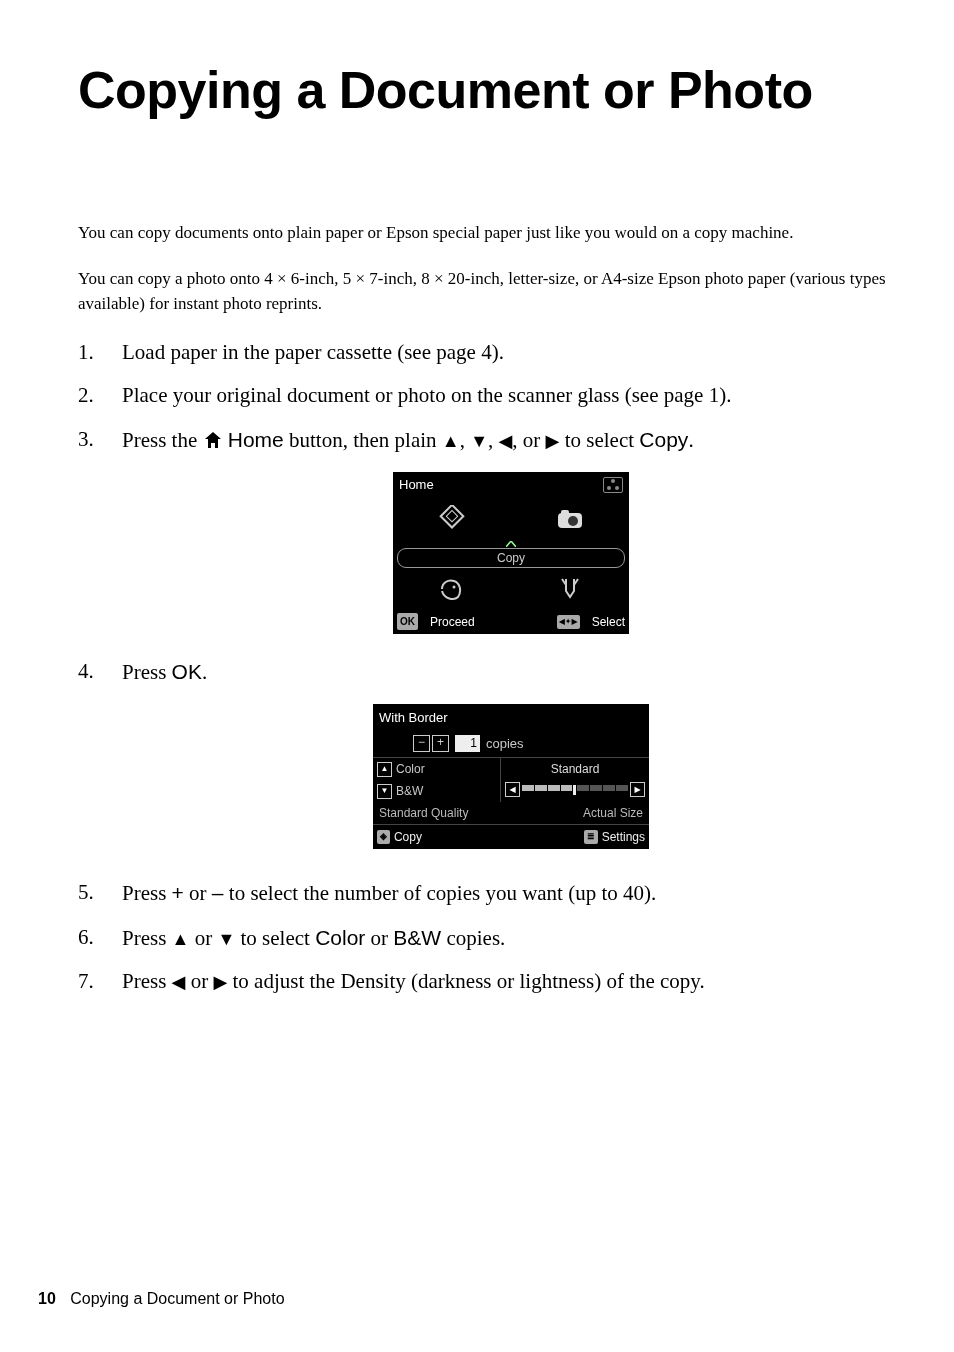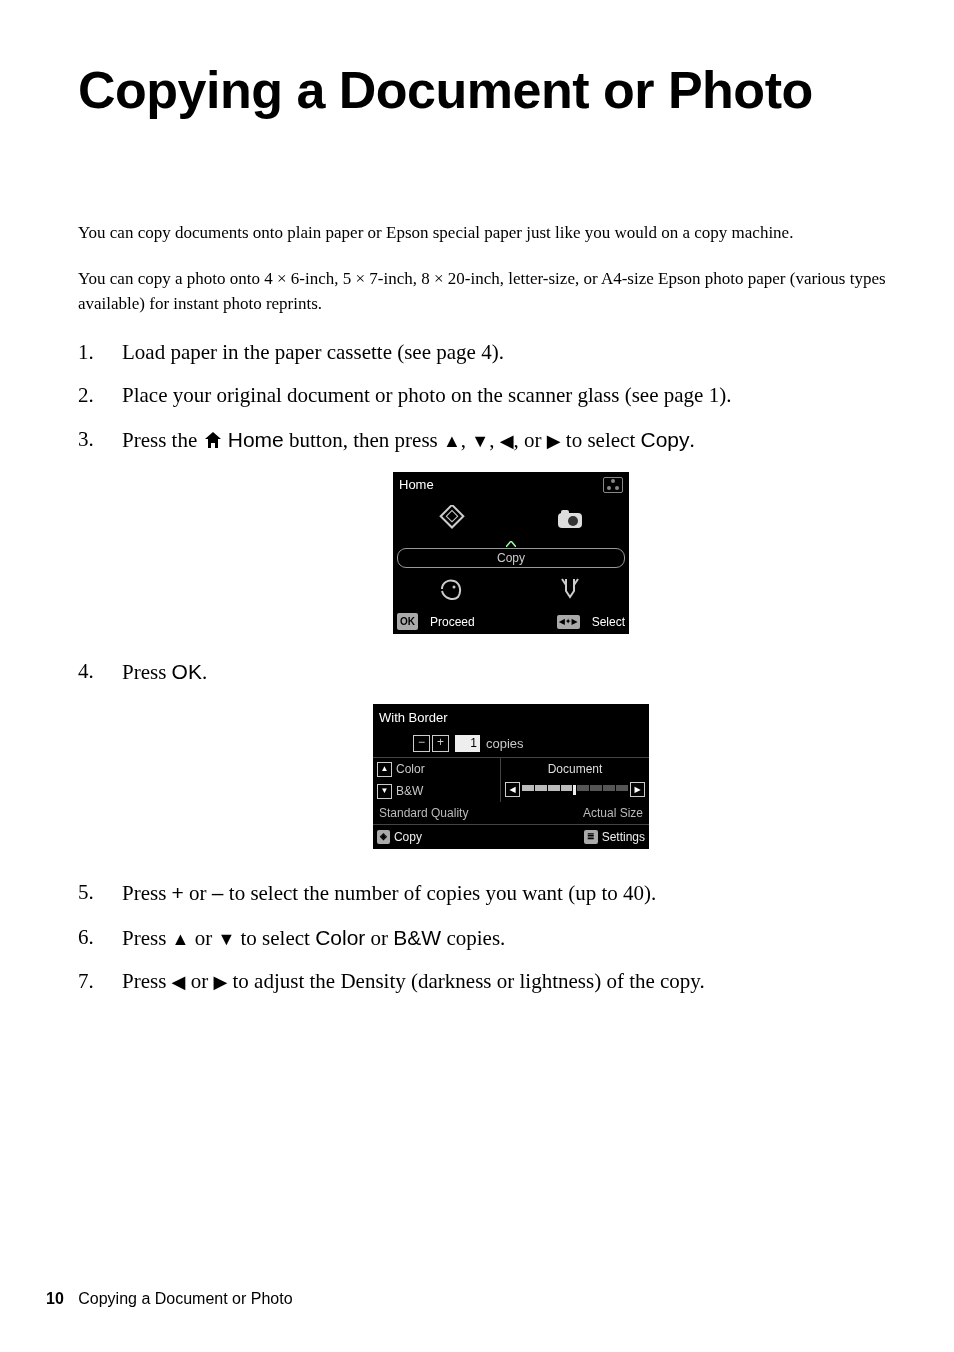--- a/index.html
+++ b/index.html
@@ -155,21 +155,21 @@
   .lcd2 .densitybar .track{flex:1;display:flex;gap:1px;}
   .lcd2 .densitybar .seg{flex:1;height:6px;background:#555;}
   .lcd2 .densitybar .seg.on{background:#bbb;}
   .lcd2 .densitybar .mid{width:3px;height:10px;background:#eee;}
   .lcd2 .inforow{display:flex;justify-content:space-between;padding:2px 6px;font-size:12px;color:#bbb;}
   .lcd2 .foot{display:flex;padding:3px 4px;border-top:1px solid #444;font-size:12px;color:#eee;gap:6px;}
   .lcd2 .foot .footbtn{display:flex;align-items:center;gap:4px;}
   .lcd2 .dbox{background:#aaa;color:#000;font-size:9px;padding:0 3px;border-radius:2px;font-weight:bold;}
   .footer {
     position:absolute;
-    left:46px;
+    left:38px;
     bottom:44px;
     font-size:16px;
     font-family: Arial, Helvetica, sans-serif;
   }
   .footer .pg{font-weight:bold;margin-right:10px;}
   .glyph{font-size:18px;line-height:1;}
   svg.inline{vertical-align:-2px;}
 </style>
 </head>
 <body>
@@ -186,21 +186,21 @@
     <li>Load paper in the paper cassette (see page 4).</li>
 
     <li>Place your original document or photo on the scanner glass (see page 1).</li>
 
     <li>
       <span>Press the </span>
       <svg class="inline" width="20" height="18" viewBox="0 0 20 18">
           <path d="M10 1 L18 8 L15 8 L15 17 L12 17 L12 12 L8 12 L8 17 L5 17 L5 8 L2 8 Z" fill="#000"></path>
         </svg>
       <span class="sans"> Home</span>
-      <span> button, then press </span>
+      <span> button, then plain </span>
       <span class="glyph">▲</span>,
       <span class="glyph">▼</span>,
       <span class="glyph">◀</span><span>, or </span>
       <span class="glyph">▶</span>
       <span> to select </span><span class="sans">Copy</span><span>.</span>
 
       
       <div class="lcd screenshot">
         <div class="titlebar">
           <span>Home</span>
@@ -272,21 +272,21 @@
                 <span class="tri">▲</span>
                 <span>Color</span>
               </div>
             <div class="srow">
                 <span class="tri">▼</span>
                 <span>B&amp;W</span>
               </div>
           </div>
           <div class="right">
             <div class="srow den">
-                <span>Document</span>
+                <span>Standard</span>
               </div>
             <div class="densitybar">
               <span class="ab">◀</span>
               <span class="track">
                 <span class="seg on"></span>
                   <span class="seg on"></span>
                   <span class="seg on"></span>
                   <span class="seg on"></span>
                 <span class="mid"></span>
                 <span class="seg"></span>

